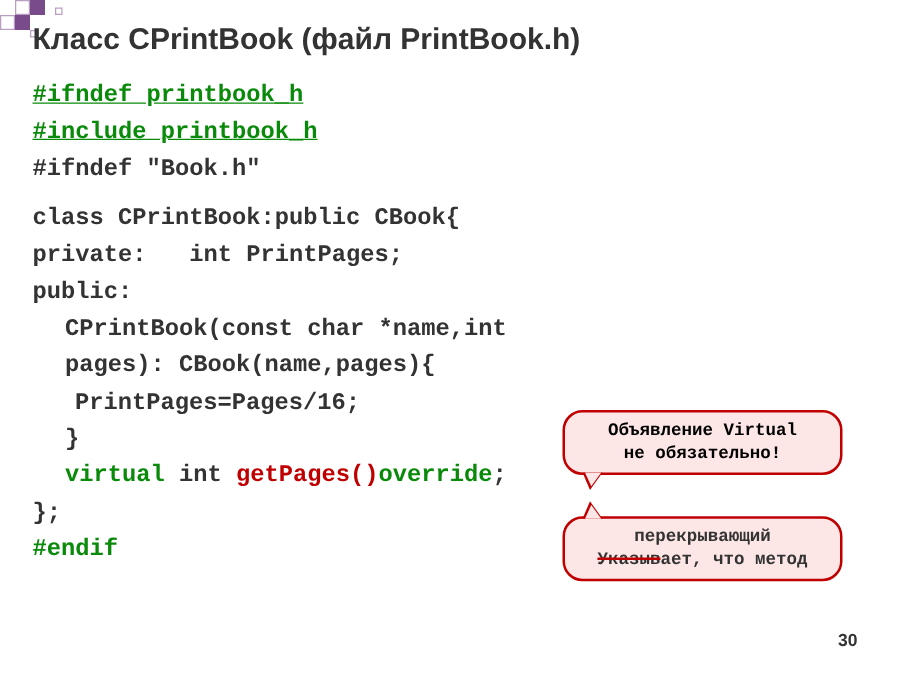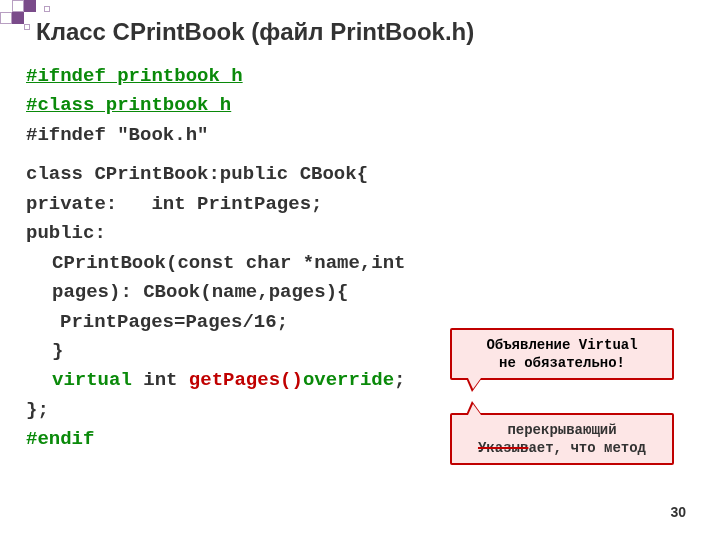--- a/index.html
+++ b/index.html
@@ -20,21 +20,21 @@
   }
   .sq {
     position: absolute;
     box-sizing: border-box;
   }
   .sq.filled { background: #7a4b8a; }
   .sq.outline { border: 1px solid #b89fc2; background: transparent; }
   .title {
     position: absolute;
     top: 18px;
-    left: 36px;
+    left: 26px;
     font-size: 24px;
     font-weight: bold;
     color: #333;
   }
   .code {
     position: absolute;
     top: 62px;
     left: 26px;
     font-family: "Courier New", monospace;
     font-size: 19px;
@@ -46,21 +46,21 @@
   .green { color: #0a8a0a; }
   .red { color: #c00000; margin-top: 12px; }
   .u { text-decoration: underline; }
   .gap { height: 10px; }
   .indent1 { padding-left: 26px; }
   .indent1b { padding-left: 34px; }
   .callout {
     position: absolute;
     background: #fde6e6;
     border: 2px solid #c00000;
-    border-radius: 2px;
+    border-radius: 16px;
     font-family: "Courier New", monospace;
     font-size: 14px;
     font-weight: bold;
     text-align: center;
     padding: 6px 10px;
     line-height: 1.3;
   }
   .callout .tail {
     position: absolute;
     width: 0; height: 0;
@@ -118,21 +118,21 @@
   <div class="sq outline" style="top:6px;left:44px;width:6px;height:6px"></div>
   <div class="sq outline" style="top:12px;left:0;width:12px;height:12px"></div>
   <div class="sq filled" style="top:12px;left:12px;width:12px;height:12px"></div>
   <div class="sq outline" style="top:24px;left:24px;width:6px;height:6px"></div>
 </div>
 
 <div class="title">Класс CPrintBook (файл PrintBook.h)</div>
 
 <div class="code">
   <div class="line"><span class="green u">#ifndef printbook_h</span></div>
-  <div class="line"><span class="green u">#class printbook_h</span></div>
+  <div class="line"><span class="green u">#include printbook_h</span></div>
   <div class="line"><span>#ifndef </span><span>"Book.h"</span></div>
   <div class="gap"></div>
   <div class="line">class CPrintBook:public CBook{</div>
   <div class="line">private:   int PrintPages;</div>
   <div class="line">public:</div>
   <div class="line indent1" style="white-space:normal;width:440px">CPrintBook(const char *name,int pages): CBook(name,pages){</div>
   <div class="line indent1b">PrintPages=Pages/16;</div>
   <div class="line indent1">}</div>
   <div class="line indent1"><span class="green">virtual</span><span> int </span><span class="red">getPages()</span><span class="green">override</span><span>;</span></div>
   <div class="line">};</div>

